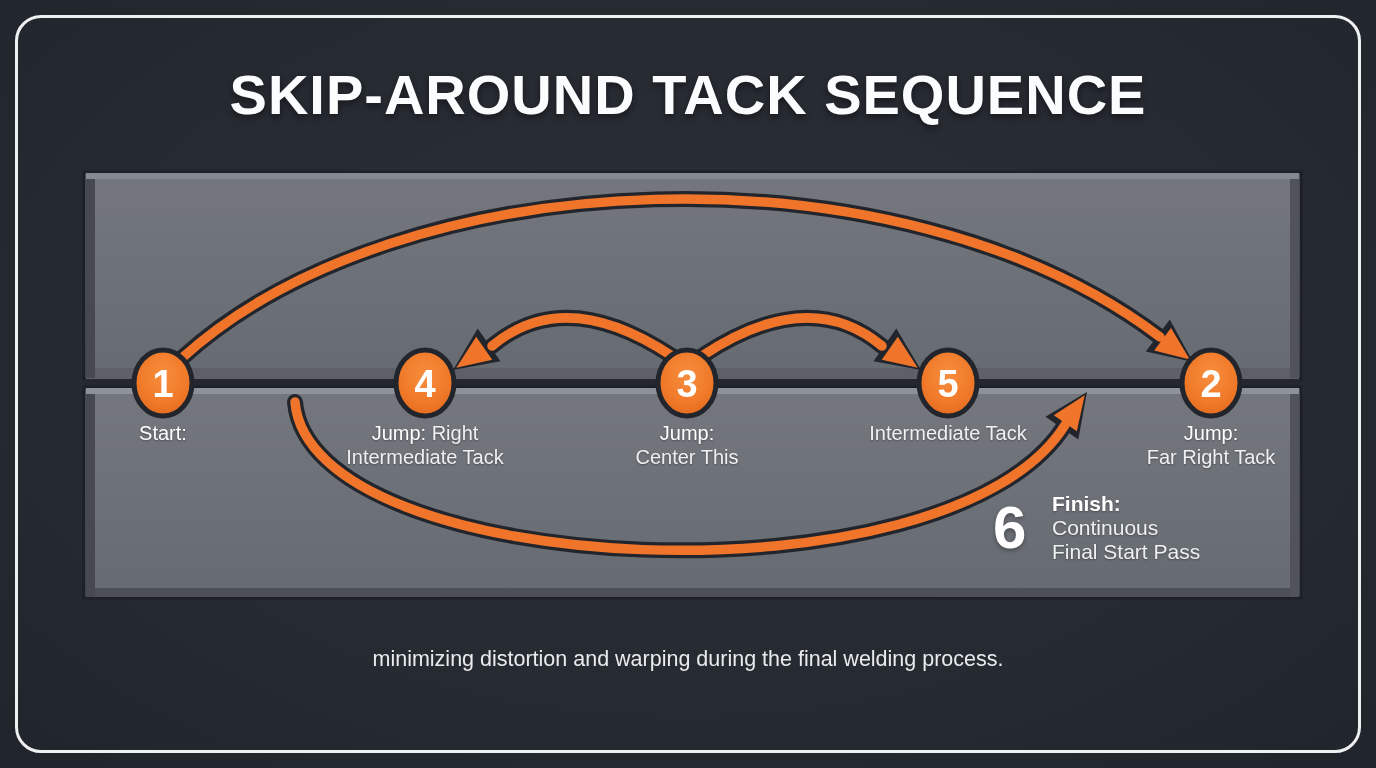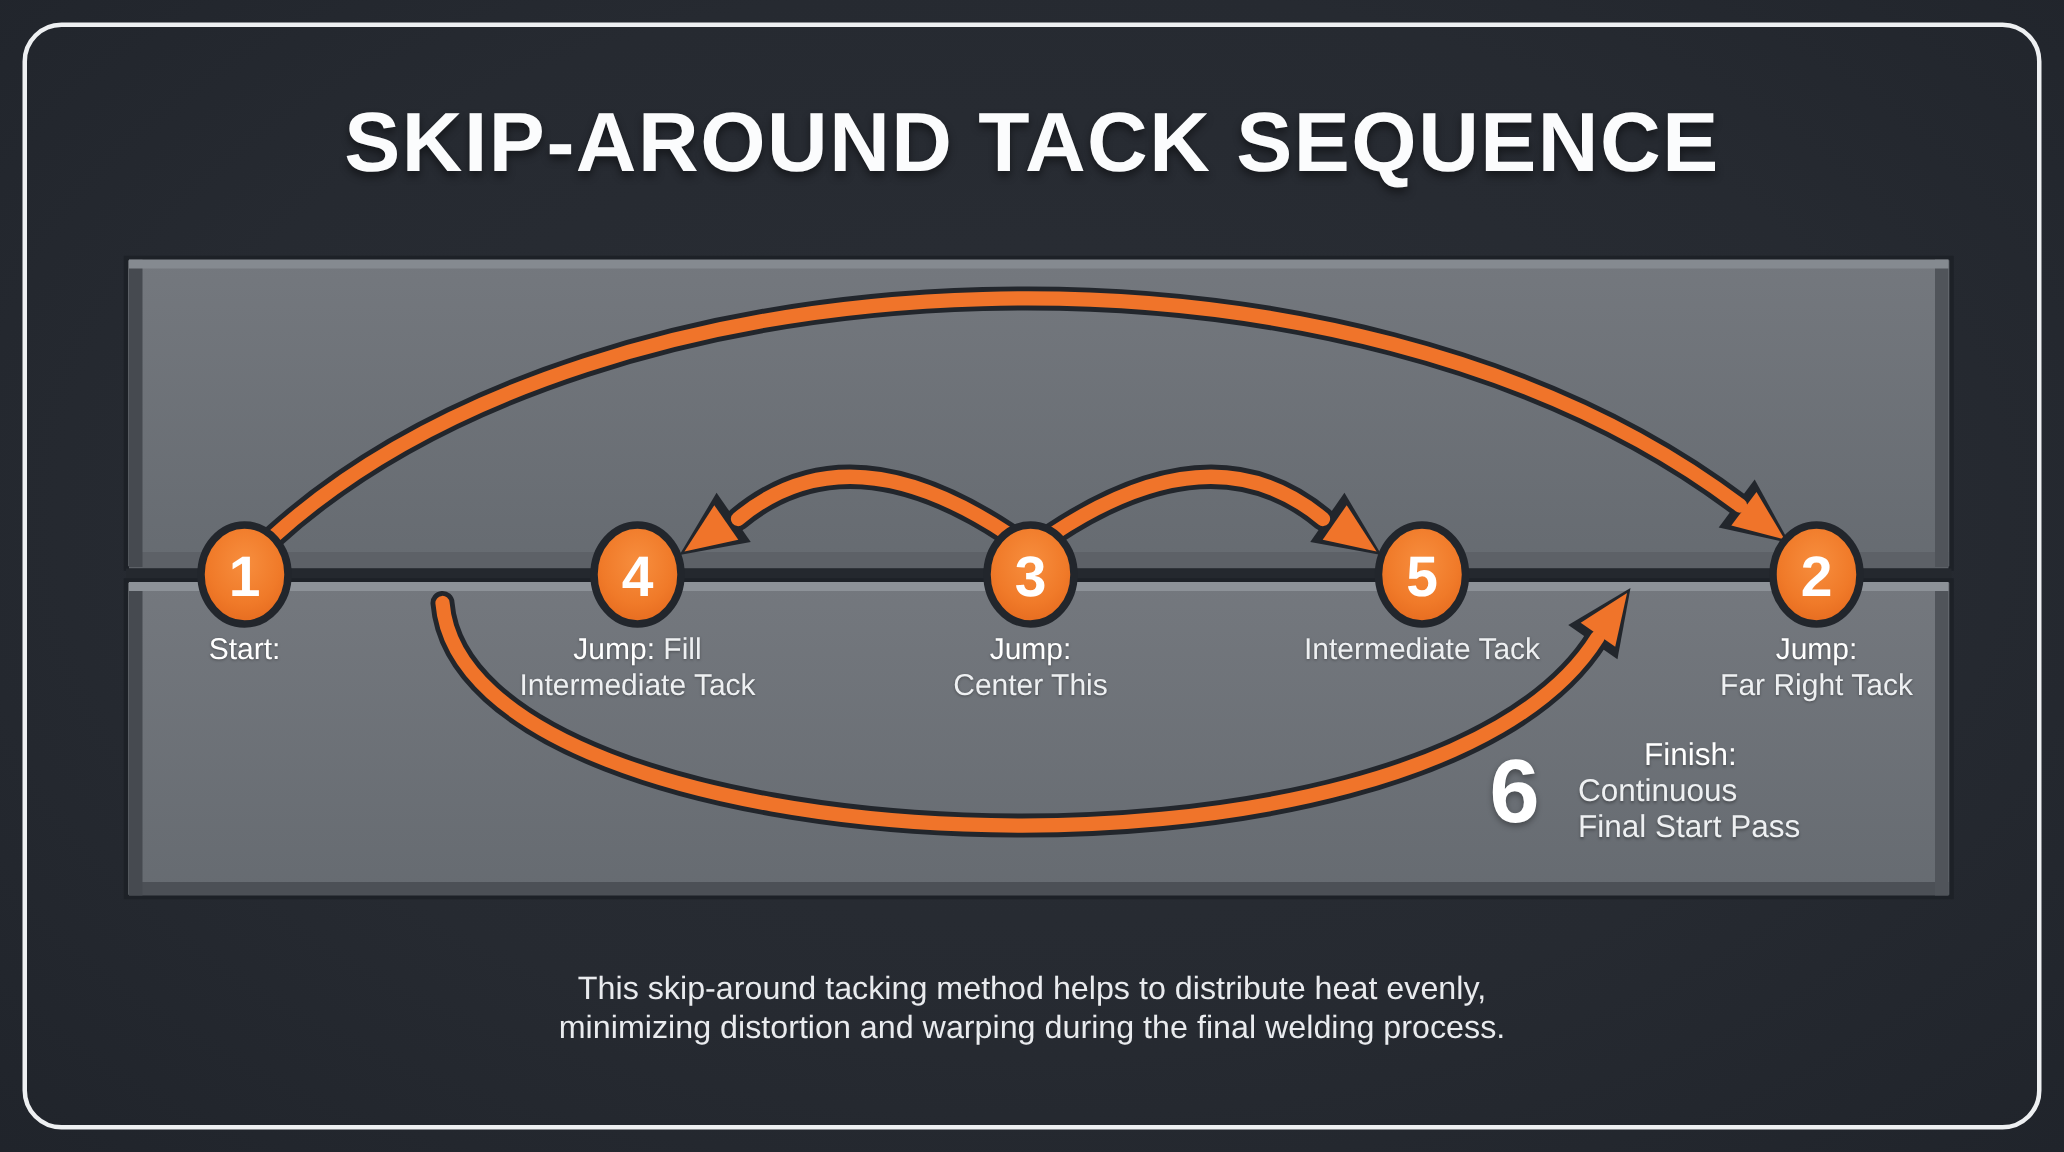--- a/index.html
+++ b/index.html
@@ -28,21 +28,21 @@
   .finish-num{
     position:absolute;left:993px;top:496px;
     font-size:60px;font-weight:700;color:#ffffff;line-height:64px;
     text-shadow:0 2px 4px rgba(0,0,0,.35);
   }
   .finish-text{
     position:absolute;left:1052px;top:492px;
     font-size:21px;line-height:24px;color:#eef0f2;text-align:left;
     text-shadow:0 1px 2px rgba(0,0,0,.35);
   }
-  .finish-text .b{font-weight:400;color:#ffffff;margin-left:44px;}
+  .finish-text .b{font-weight:700;color:#ffffff;}
   .caption{
     position:absolute;left:0;top:646px;width:100%;text-align:center;
     font-size:21.5px;line-height:26px;color:#e9ebee;
   }
   .circle-num{
     font-family:"Liberation Sans", sans-serif;
     font-size:38px;font-weight:700;fill:#ffffff;
   }
 </style>
 </head>
@@ -134,21 +134,21 @@
         <ellipse cx="1211" cy="383" rx="29" ry="33" fill="url(#circleFill)" stroke="#22262c" stroke-width="5"></ellipse>
         <text class="circle-num" x="1211" y="397" text-anchor="middle">2</text>
       </g>
     </g>
   </svg>
 
   <div class="step-label" style="left:23px;top:421px;">
     <div><span class="b">Start:</span><span></span></div>
   </div>
   <div class="step-label" style="left:285px;top:421px;">
-    <div><span class="b">Jump:</span><span> Fill</span></div>
+    <div><span class="b">Jump:</span><span> Right</span></div>
     <div>Intermediate Tack</div>
   </div>
   <div class="step-label" style="left:547px;top:421px;">
     <div><span class="b">Jump:</span><span></span></div>
     <div>Center This</div>
   </div>
   <div class="step-label" style="left:808px;top:421px;">
     <div>Intermediate Tack</div>
   </div>
   <div class="step-label" style="left:1071px;top:421px;">
@@ -157,17 +157,16 @@
   </div>
 
   <div class="finish-num">6</div>
   <div class="finish-text">
     <div><span class="b">Finish:</span></div>
     <div>Continuous</div>
     <div>Final Start Pass</div>
   </div>
 
   <div class="caption">
-    <div>This skip-around tacking method helps to distribute heat evenly,</div>
     <div>minimizing distortion and warping during the final welding process.</div>
   </div>
 
 </div>
 
 </body></html>

